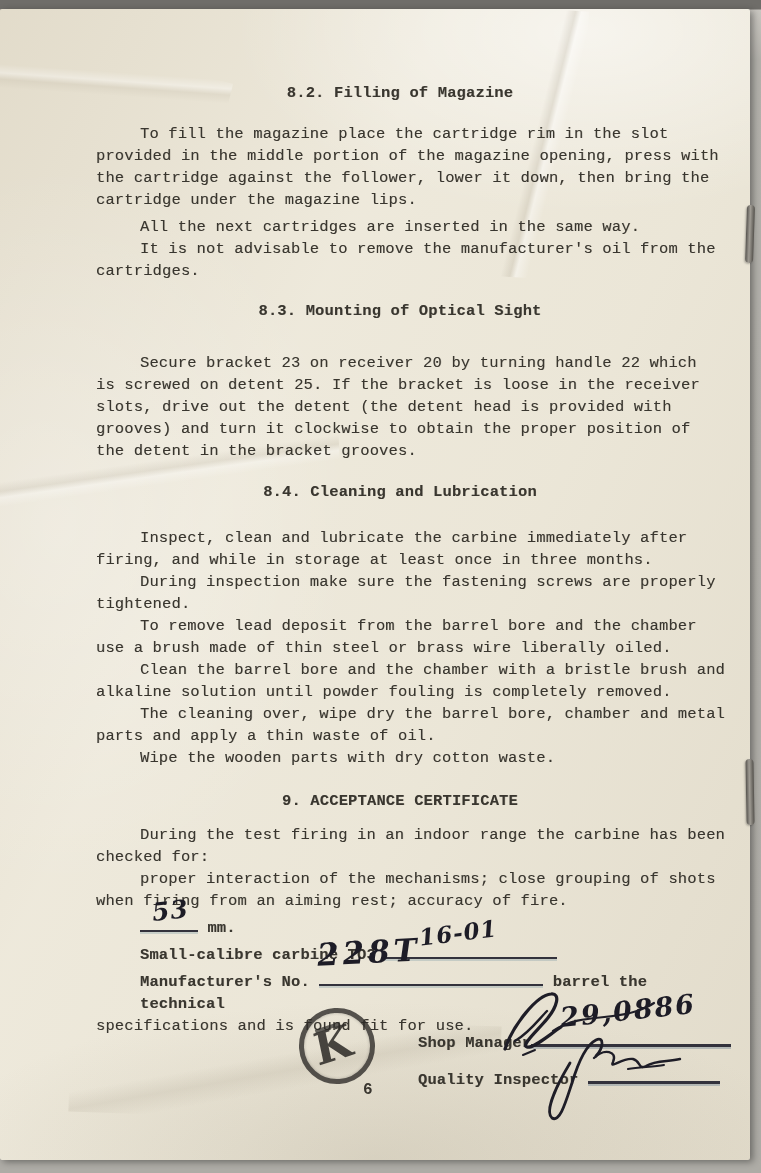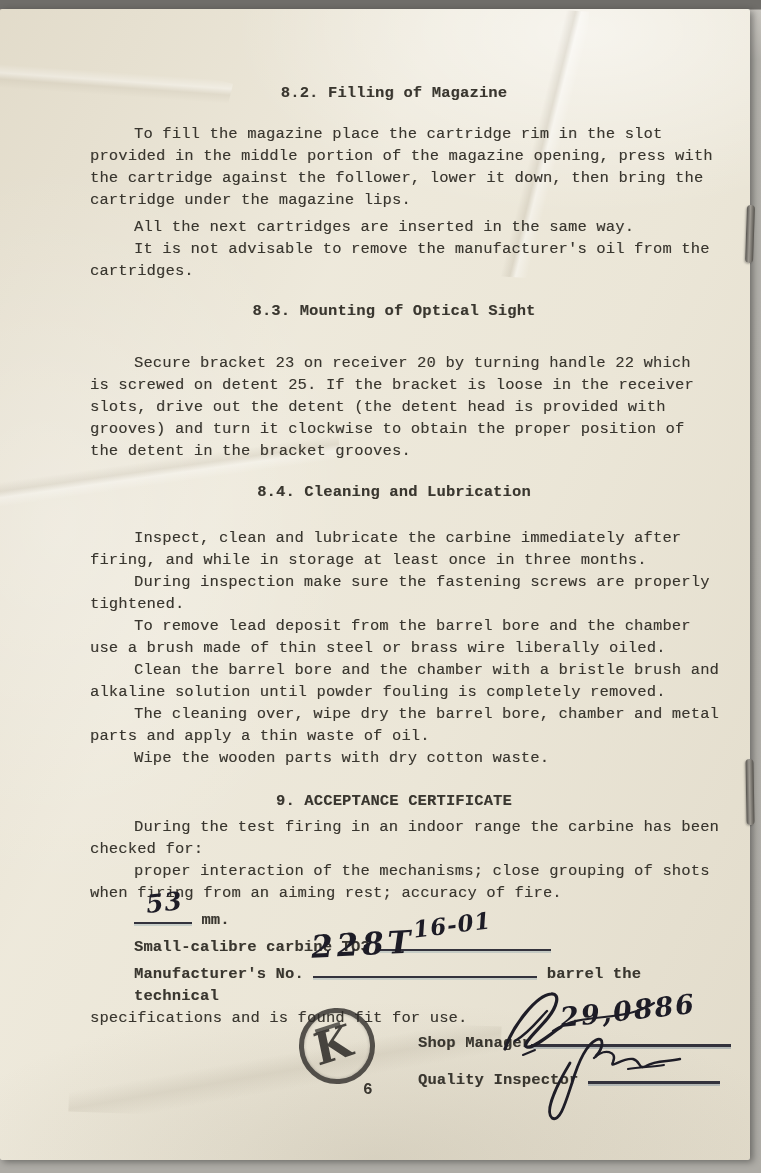--- a/index.html
+++ b/index.html
@@ -22,36 +22,36 @@
   .crease{position:absolute;pointer-events:none;}
   .crease.c1{left:510px;top:0;width:70px;height:270px;transform:rotate(4deg);
     background:linear-gradient(100deg,transparent 40%,rgba(158,148,128,.20) 48%,rgba(255,255,255,.40) 53%,transparent 63%);}
   .crease.c2{left:-20px;top:430px;width:360px;height:60px;transform:rotate(-3deg);
     background:linear-gradient(175deg,transparent 40%,rgba(158,148,128,.16) 50%,rgba(255,255,255,.30) 57%,transparent 67%);}
   .crease.c3{left:70px;top:1010px;width:430px;height:100px;transform:rotate(2deg);
     background:linear-gradient(168deg,transparent 42%,rgba(150,140,120,.15) 51%,transparent 61%);}
   .crease.c4{left:-50px;top:40px;width:280px;height:60px;transform:rotate(14deg);
     background:linear-gradient(170deg,transparent 42%,rgba(255,255,255,.35) 50%,rgba(160,150,130,.12) 56%,transparent 64%);}
 
-  .textcol{position:absolute;left:90px;top:0;width:642px;height:100%;}
+  .textcol{position:absolute;left:96px;top:0;width:642px;height:100%;}
   .sec{position:absolute;left:0;width:100%;}
   .sec h2{
     font-size:15.4px;font-weight:700;color:#39362f;margin:0;line-height:22px;
     text-align:center;padding-right:34px;letter-spacing:.2px;
     text-shadow:.4px .4px 0 rgba(57,54,47,.35);
   }
   .sec p{
     font-size:15.4px;font-weight:400;color:#39362f;margin:0;line-height:22px;
     white-space:pre-line;text-indent:44px;letter-spacing:.2px;
     text-shadow:.4px .4px 0 rgba(57,54,47,.35);
   }
   .s82{top:73px;} .s82 h2{margin-bottom:19px;} .s82 .p2{margin-top:5px;}
   .s83{top:291px;} .s83 h2{margin-bottom:30px;}
   .s84{top:472px;} .s84 h2{margin-bottom:24px;}
-  .s9{top:781px;}  .s9 h2{margin-bottom:4px;}
+  .s9{top:781px;}  .s9 h2{margin-bottom:12px;}
   .certline{
     position:relative;font-size:15.4px;font-weight:700;color:#39362f;line-height:22px;
     padding-left:44px;letter-spacing:.2px;text-shadow:.4px .4px 0 rgba(57,54,47,.35);
   }
   .certline.la{margin-top:2px;} .certline.lb{margin-top:2px;} .certline.lc{margin-top:2px;}
   .noindent{text-indent:0 !important;margin-top:1px;}
   .blank{display:inline-block;position:relative;border-bottom:2.5px solid #33323c;height:16px;vertical-align:baseline;
     box-shadow:0 2px 0 rgba(90,130,150,.25);}
   .blank.ba{width:58px;} .blank.bb{width:172px;} .blank.bc{width:224px;}
   .hw{

